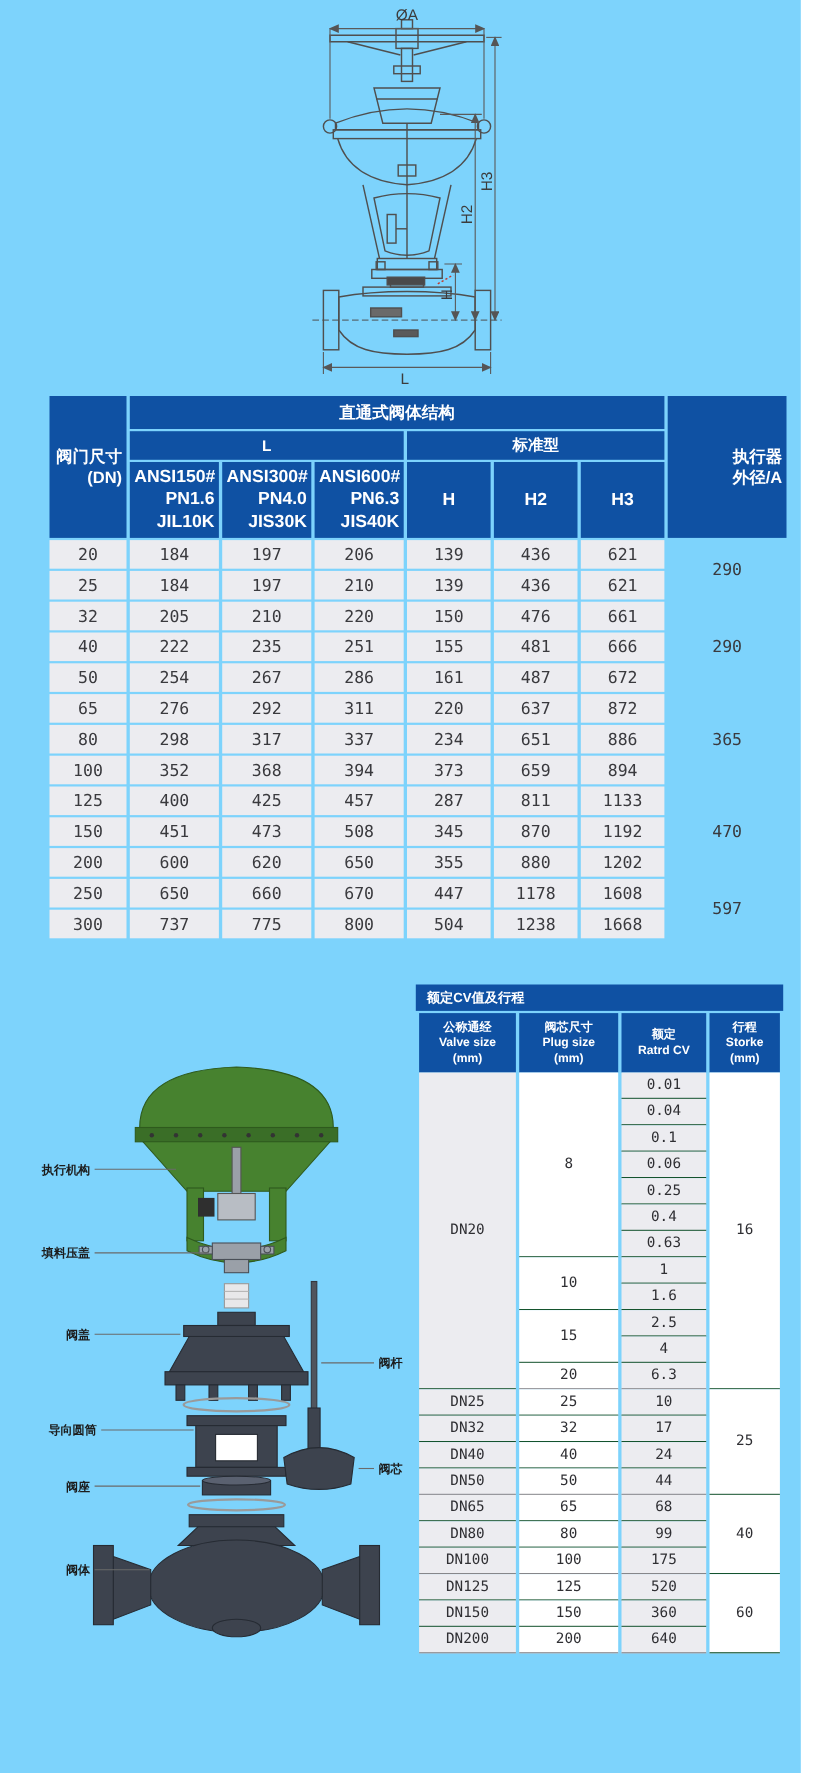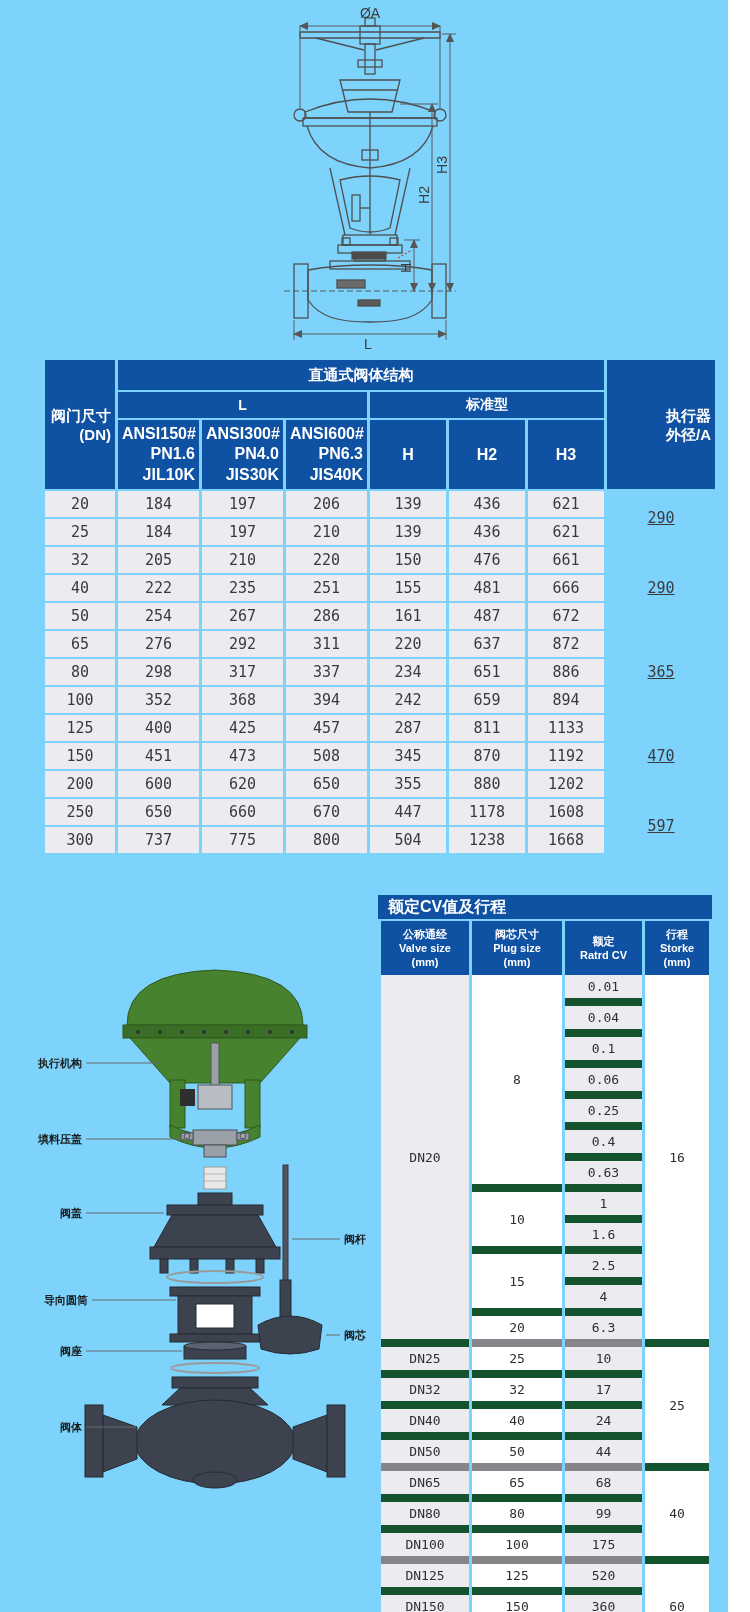--- a/index.html
+++ b/index.html
@@ -13,36 +13,36 @@
   
   #dim-wrap{position:absolute;left:42px;top:358px;width:676px;}
   #dim-table{border-collapse:separate;border-spacing:3px 2px;table-layout:fixed;width:676px;}
   #dim-table th{background:#0f51a3;color:#fff;font-weight:bold;text-align:center;vertical-align:middle;padding:4px;}
   #dim-table th.pre{white-space:pre-line;line-height:1.28;text-align:right;}
   #dim-table .r-title{height:30px;font-size:15px;}
   #dim-table .r-group{height:26px;font-size:14px;}
   #dim-table .r-sub{height:52px;font-size:16px;}
   #dim-table td{background:#ececf0;text-align:center;vertical-align:middle;height:26px;
                 font-size:15px;color:#3a3a3e;font-family:"DejaVu Sans Mono",monospace;padding:0;}
-  #dim-table td.c-a{background:transparent;text-decoration:underline;}
+  #dim-table td.c-a{background:transparent;}
 
   
   #exploded{position:absolute;left:30px;top:925px;}
   .plabel{font-size:11px;font-weight:bold;fill:#1c1c1c;font-family:"Liberation Sans","DejaVu Sans",sans-serif;}
   .leader{stroke:#6a6a6a;stroke-width:1;}
 
   
   #cv-wrap{position:absolute;left:378px;top:895px;width:334px;}
-  #cv-title{background:#0f51a3;color:#fff;font-weight:bold;font-size:16px;height:24px;
+  #cv-title{background:#0f51a3;color:#fff;font-weight:bold;font-size:12px;height:24px;
             line-height:24px;padding-left:10px;margin-bottom:2px;}
   #cv-table{border-collapse:separate;border-spacing:3px 0;table-layout:fixed;width:334px;}
   #cv-table th{background:#0f51a3;color:#fff;font-weight:bold;font-size:11px;text-align:center;
                vertical-align:middle;height:54px;white-space:pre-line;line-height:1.3;padding:0;}
   #cv-table td{height:23px;text-align:center;vertical-align:middle;font-size:13px;color:#2f2f33;
-               font-family:"DejaVu Sans Mono",monospace;border-bottom:8px solid #14532d;padding:0;}
+               font-family:"DejaVu Sans Mono",monospace;border-bottom:1px solid #14532d;padding:0;}
   #cv-table td.c-vs,#cv-table td.c-cv{background:#ececf0;}
   #cv-table td.c-plug,#cv-table td.c-stroke{background:#fff;}
   #cv-table tr.gend > td{border-bottom-color:#86868a;}
 </style>
 </head>
 <body>
 
 <div id="page">
 
   <svg id="valve-drawing" width="750" height="352" viewBox="0 0 750 352">
@@ -220,21 +220,21 @@
             <td class="c-num">337</td>
             <td class="c-num">234</td>
             <td class="c-num">651</td>
             <td class="c-num">886</td>
           </tr>
           <tr>
             <td class="c-dn">100</td>
             <td class="c-num">352</td>
             <td class="c-num">368</td>
             <td class="c-num">394</td>
-            <td class="c-num">242</td>
+            <td class="c-num">373</td>
             <td class="c-num">659</td>
             <td class="c-num">894</td>
           </tr>
           <tr>
             <td class="c-dn">125</td>
             <td class="c-num">400</td>
             <td class="c-num">425</td>
             <td class="c-num">457</td>
             <td class="c-num">287</td>
             <td class="c-num">811</td>

